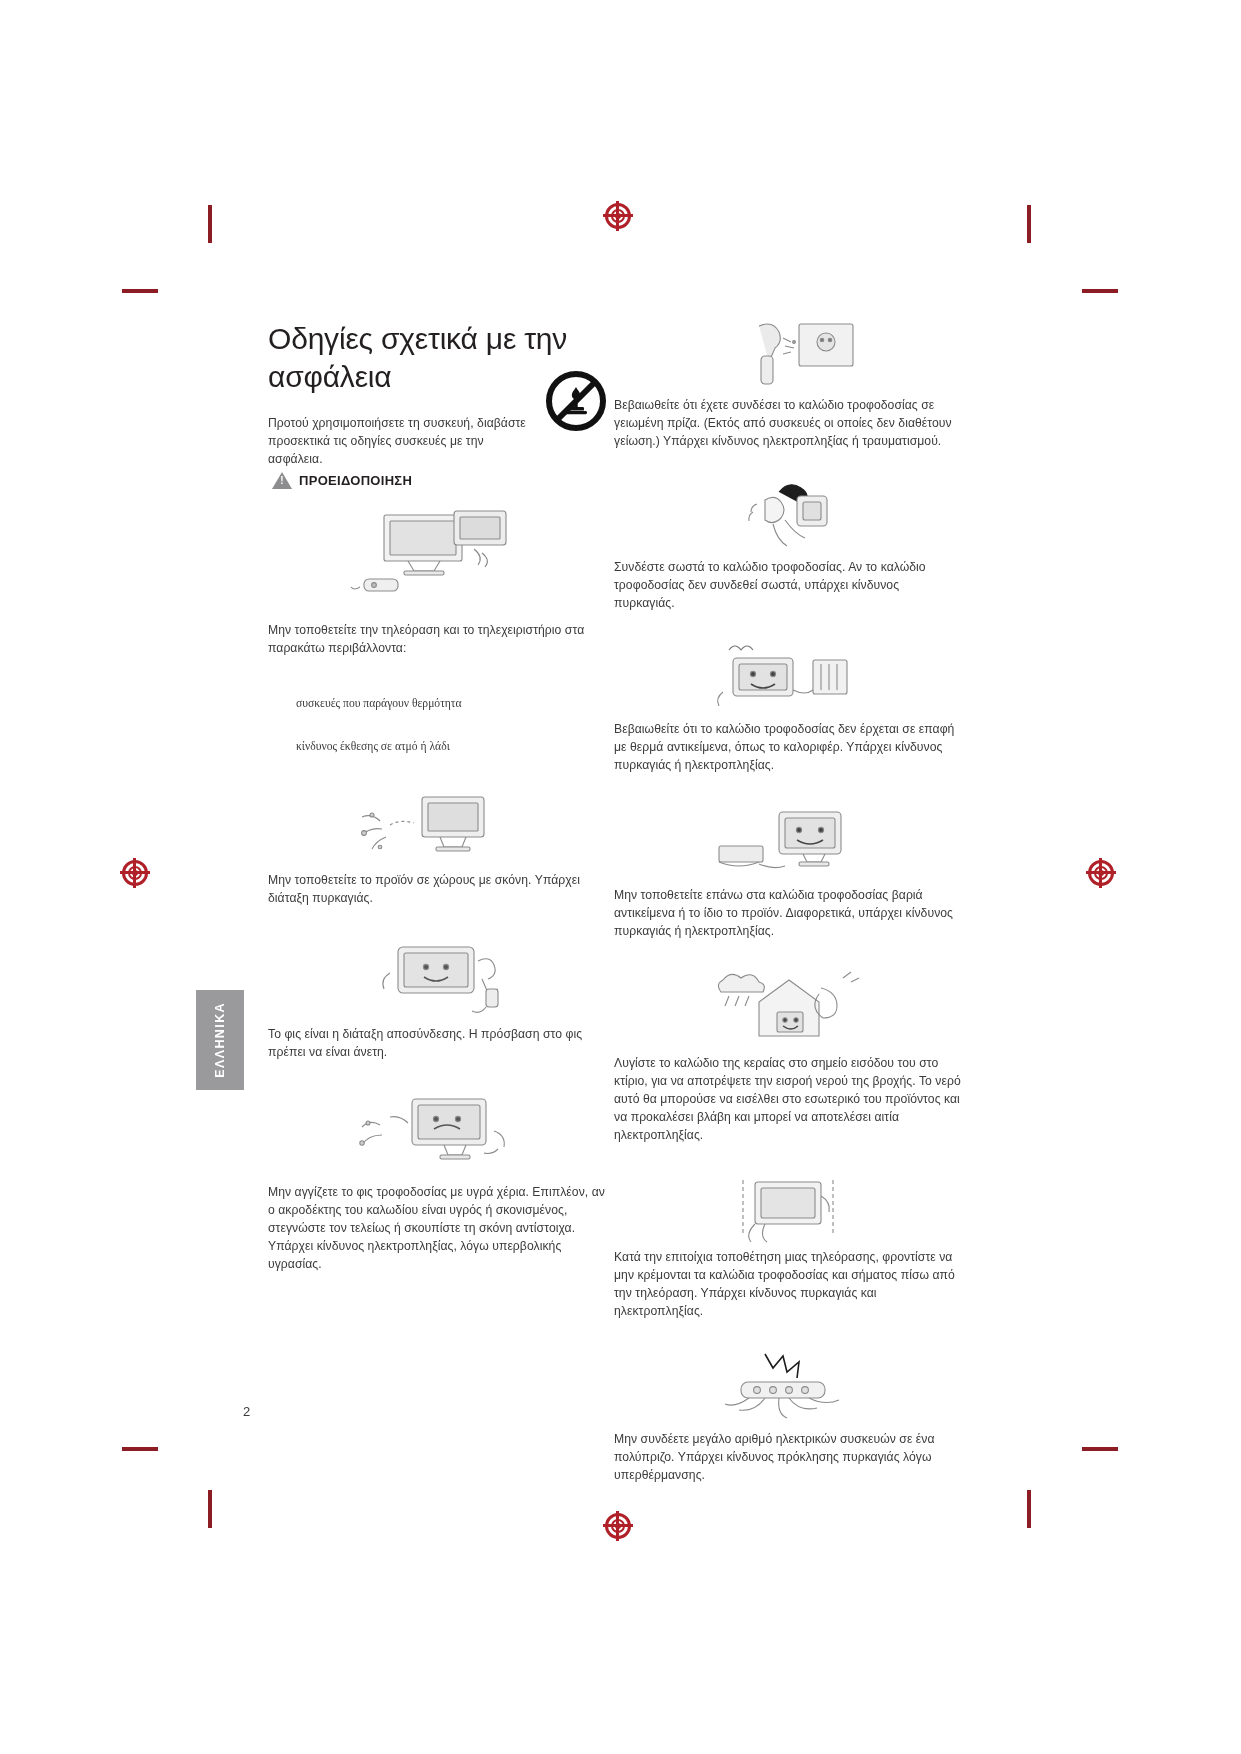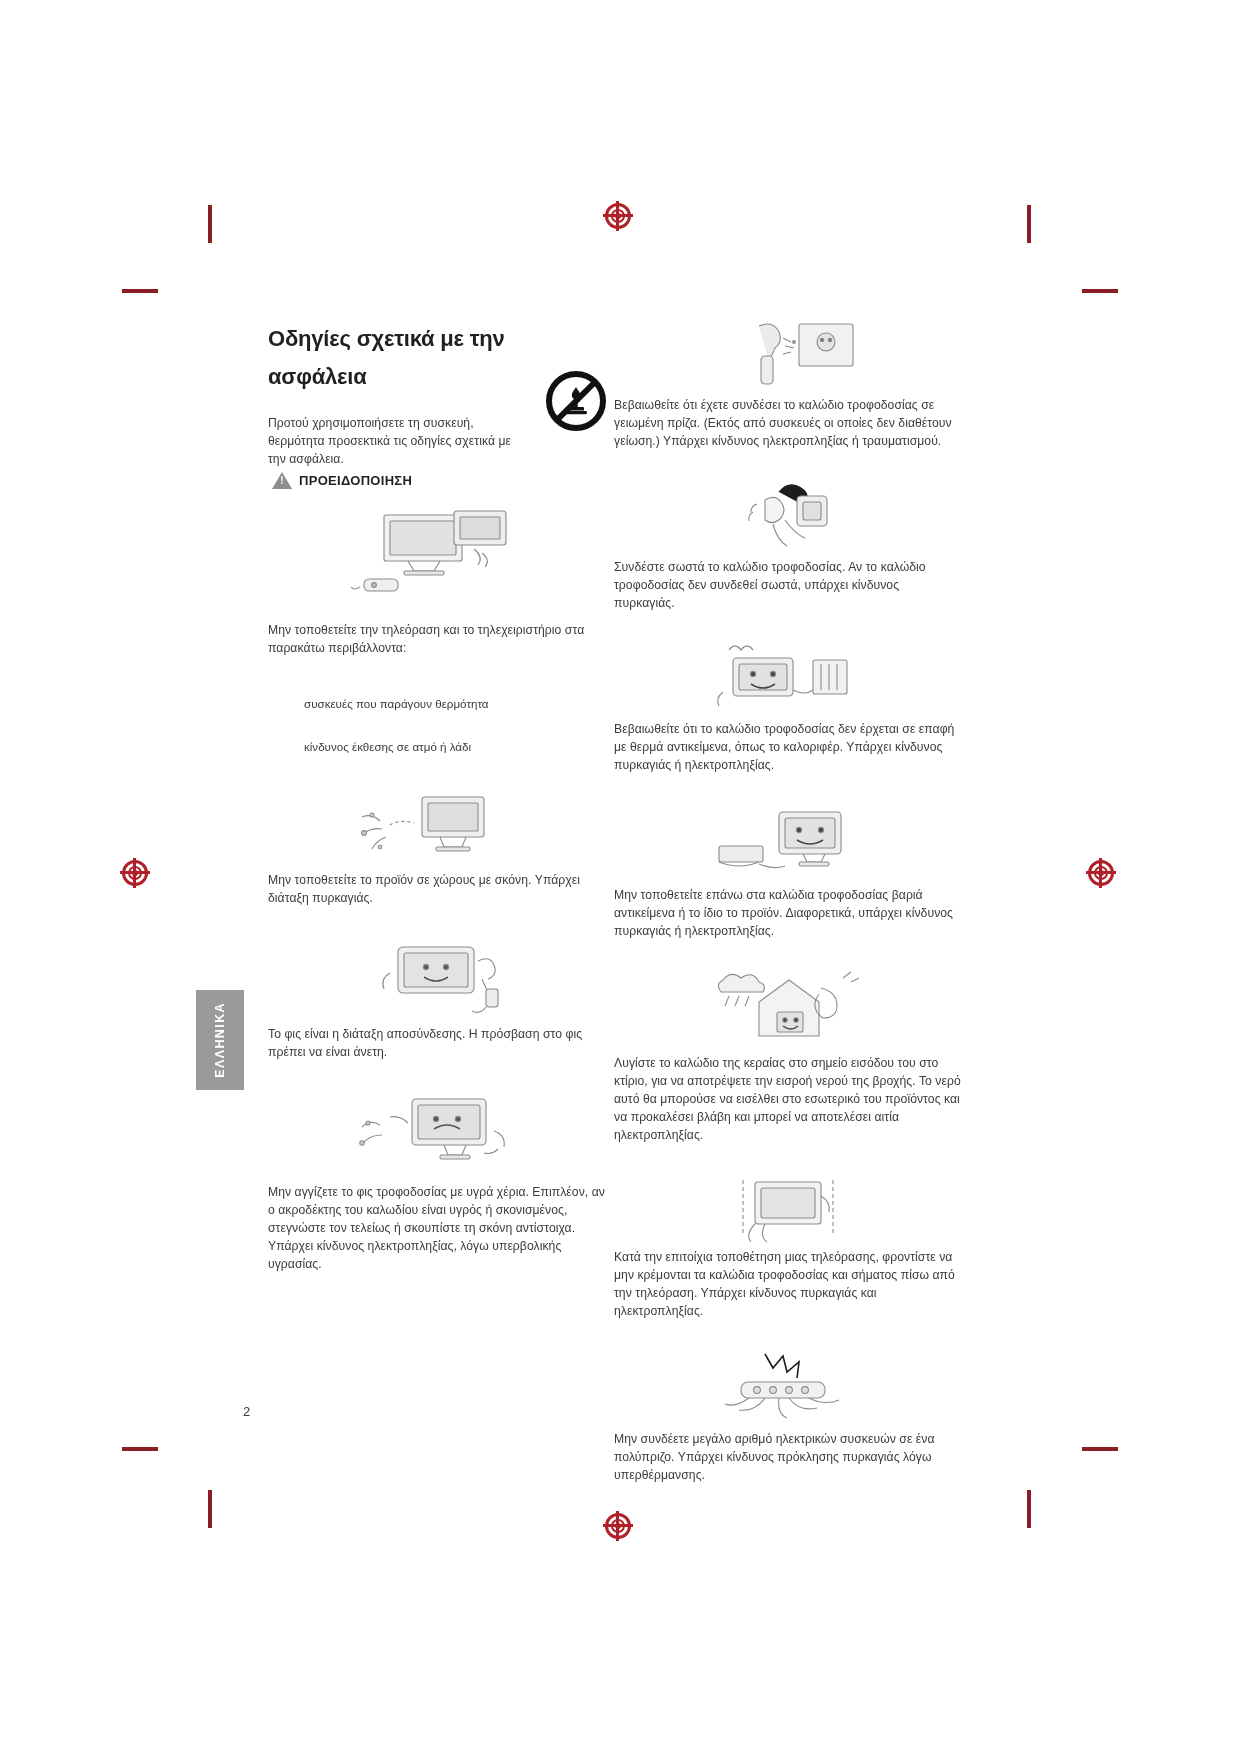--- a/index.html
+++ b/index.html
@@ -23,38 +23,38 @@
   .crop-h{position:absolute;height:4px;background:#8c1d24;}
 
   
   .page{position:absolute;left:0;top:0;width:1241px;height:1754px;}
 
   
   .col-left{position:absolute;left:268px;top:320px;width:345px;}
   .col-right{position:absolute;left:614px;top:320px;width:348px;}
 
   h1.title{
-    font-size:22px;line-height:38px;font-weight:bold;margin:0 0 18px 0;
+    font-size:30px;line-height:38px;font-weight:normal;margin:0 0 18px 0;
     letter-spacing:-0.2px;color:#231f20;max-width:300px;
   }
   p.body{
     font-size:12.2px;line-height:18px;margin:0;color:#3b3b3d;
     letter-spacing:0.05px;
   }
   .intro{margin-bottom:12px;max-width:258px;}
 
   .warn-row{display:flex;align-items:center;gap:7px;margin:4px 0 0 4px;}
   .warn-tri{width:0;height:0;border-left:10px solid transparent;
     border-right:10px solid transparent;border-bottom:17px solid #8d8d8f;position:relative;}
   .warn-tri:after{content:"!";position:absolute;left:-3px;top:4px;width:6px;
     color:#fff;font-size:10px;font-weight:bold;line-height:10px;text-align:center;}
   .warn-label{font-size:13px;font-weight:bold;color:#231f20;letter-spacing:0.3px;}
   .fig-wrap{text-align:center;}
 
-  .bullets{margin:8px;padding:0;list-style:none;}
+  .bullets{margin:0;padding:0;list-style:none;font-family:Liberation Serif, serif;}
   .bullets li{font-size:11.6px;line-height:17px;color:#3b3b3d;margin:0 0 26px 28px;}
 
   
   .lang-tab{
     position:absolute;left:196px;top:990px;width:48px;height:100px;
     background:#9a9a9c;color:#ffffff;
     display:flex;align-items:center;justify-content:center;
   }
   .lang-tab span{
     writing-mode:vertical-rl;transform:rotate(180deg);
@@ -126,21 +126,21 @@
   <div class="lang-tab">
     <span>ΕΛΛΗΝΙΚΑ</span>
   </div>
 
   <div class="page-num">2</div>
 
   <div class="col-left">
 
     <h1 class="title">Οδηγίες σχετικά με την ασφάλεια</h1>
 
-    <p class="body intro">Προτού χρησιμοποιήσετε τη συσκευή, θερμότητα προσεκτικά τις οδηγίες σχετικά με την ασφάλεια.</p>
+    <p class="body intro">Προτού χρησιμοποιήσετε τη συσκευή, διαβάστε προσεκτικά τις οδηγίες συσκευές με την ασφάλεια.</p>
 
     <div class="warn-row">
       <span class="warn-tri"></span>
       <span class="warn-label">ΠΡΟΕΙΔΟΠΟΙΗΣΗ</span>
     </div>
 
     <div class="fig-wrap" style="margin-top:14px;height:118px;">
       <svg width="190" height="118" viewBox="0 0 190 118">
         <g fill="none" stroke="#8b8b8d" stroke-width="1.1">
           <rect x="38" y="12" width="78" height="46" rx="2" fill="#f2f2f2"></rect>

